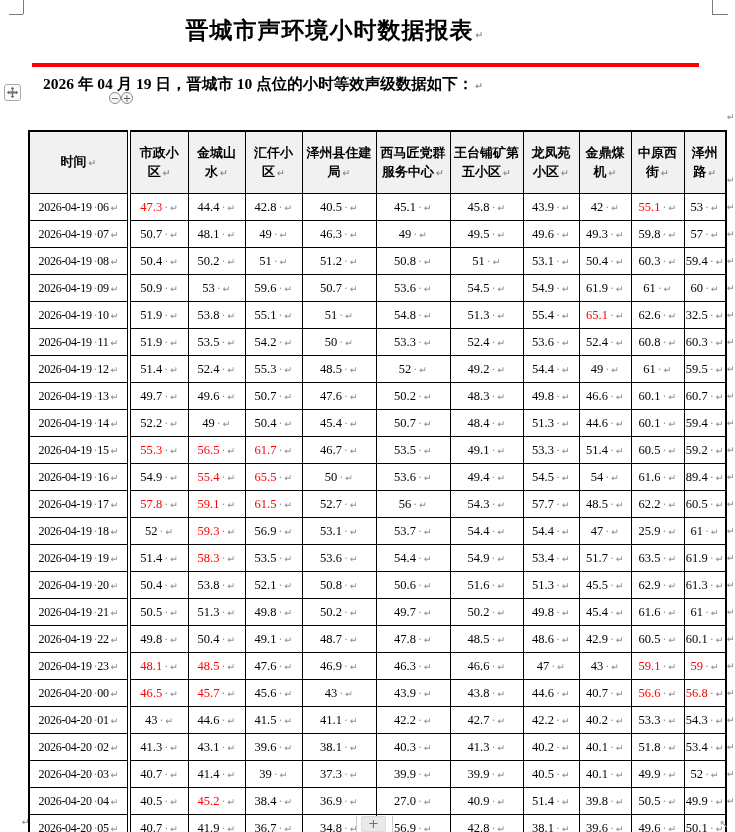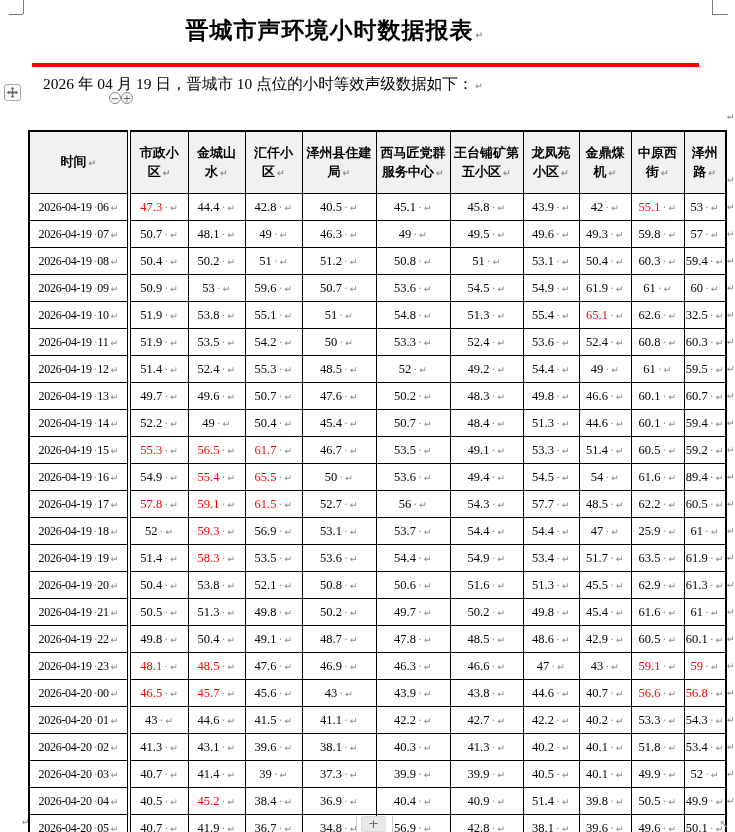--- a/index.html
+++ b/index.html
@@ -8,21 +8,21 @@
     font-family:"Liberation Serif","DejaVu Serif",serif;color:#000;
   }
   
   .crop{position:absolute;background:#7a7a7a;}
   
   .title{position:absolute;top:15px;left:0;width:670px;text-align:center;
     font-size:23px;font-weight:bold;letter-spacing:1px;white-space:nowrap;}
   
   .red-rule{position:absolute;left:32px;top:63px;width:667px;height:4px;background:var(--red,#fe0000);}
   
-  .subtitle{position:absolute;left:43px;top:74px;font-size:15.5px;white-space:nowrap;}
+  .subtitle{position:absolute;left:43px;top:74px;font-size:15.5px;white-space:nowrap;font-weight:bold;}
   
   .pil{color:var(--gray,#8f8f8f);font-family:"DejaVu Sans",sans-serif;font-size:9.5px;margin-left:2px;}
   .dot{color:var(--gray,#8f8f8f);font-size:12px;margin-left:2px;}
   
   .move-handle{position:absolute;left:4px;top:84px;width:17px;height:17px;border:1px solid #a9a9a9;
     border-radius:3px;background:#fdfdfd;display:flex;align-items:center;justify-content:center;box-sizing:border-box;}
   .bubble{position:absolute;top:92px;width:12px;height:12px;border:1px solid #8a8a8a;border-radius:50%;
     background:#f7f7f7;color:#555;font-family:"DejaVu Sans",sans-serif;font-size:10px;line-height:11px;
     text-align:center;box-sizing:border-box;}
   .bubble.minus{left:109px;}
@@ -390,21 +390,21 @@
           <td><span>40.1</span><span class="dot">·</span><span class="pil">↵</span></td>
           <td><span>49.9</span><span class="dot">·</span><span class="pil">↵</span></td>
           <td><span>52</span><span class="dot">·</span><span class="pil">↵</span></td>
         </tr>
         <tr>
           <td class="time"><span>2026-04-20</span><span class="dot">·</span><span>04</span><span class="pil">↵</span></td>
           <td><span>40.5</span><span class="dot">·</span><span class="pil">↵</span></td>
           <td><span class="red">45.2</span><span class="dot">·</span><span class="pil">↵</span></td>
           <td><span>38.4</span><span class="dot">·</span><span class="pil">↵</span></td>
           <td><span>36.9</span><span class="dot">·</span><span class="pil">↵</span></td>
-          <td><span>40.4</span><span class="dot">·</span><span class="pil">↵</span></td>
+          <td><span>27.0</span><span class="dot">·</span><span class="pil">↵</span></td>
           <td><span>40.9</span><span class="dot">·</span><span class="pil">↵</span></td>
           <td><span>51.4</span><span class="dot">·</span><span class="pil">↵</span></td>
           <td><span>39.8</span><span class="dot">·</span><span class="pil">↵</span></td>
           <td><span>50.5</span><span class="dot">·</span><span class="pil">↵</span></td>
           <td><span>49.9</span><span class="dot">·</span><span class="pil">↵</span></td>
         </tr>
         <tr>
           <td class="time"><span>2026-04-20</span><span class="dot">·</span><span>05</span><span class="pil">↵</span></td>
           <td><span>40.7</span><span class="dot">·</span><span class="pil">↵</span></td>
           <td><span>41.9</span><span class="dot">·</span><span class="pil">↵</span></td>

